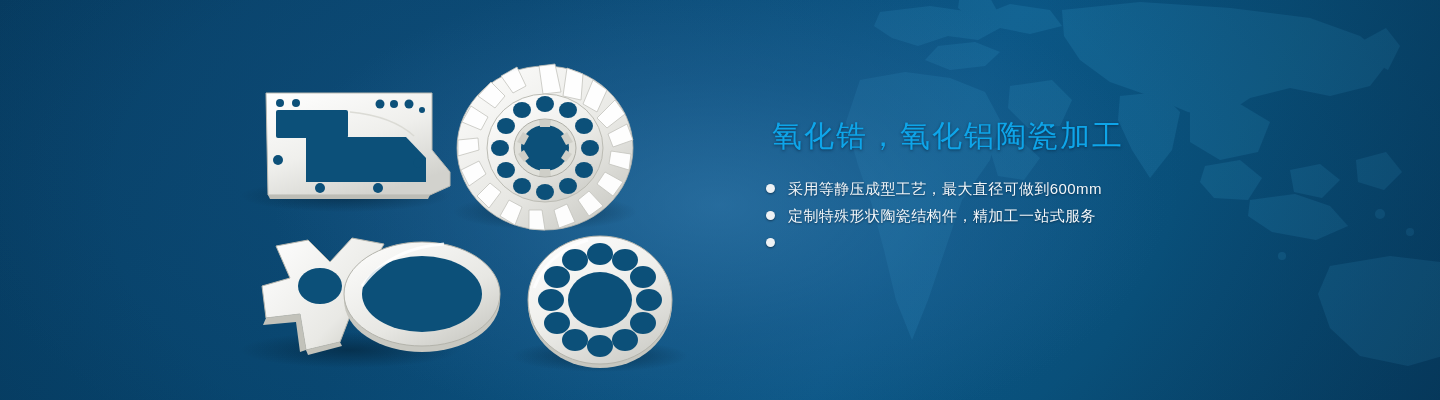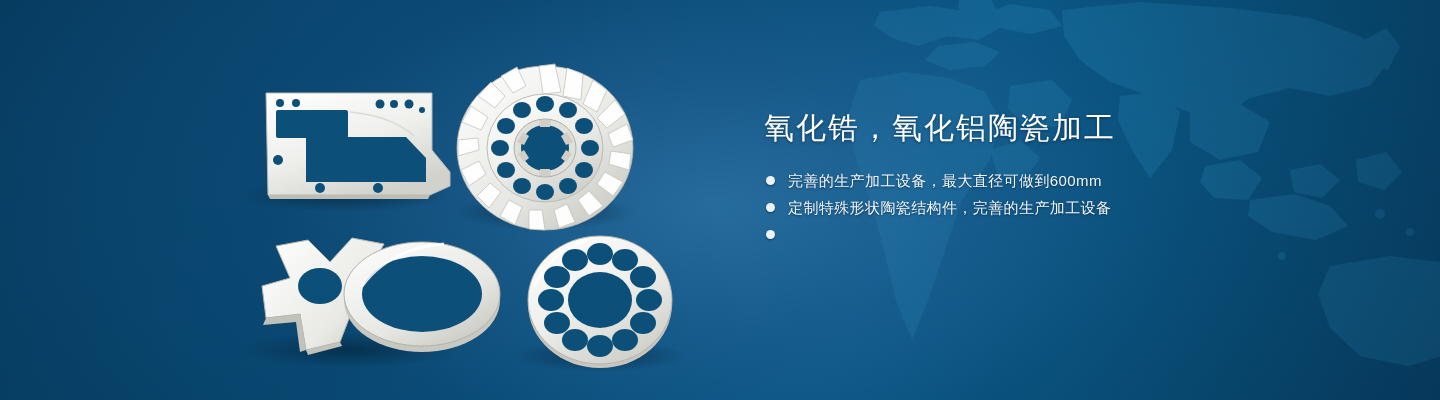--- a/index.html
+++ b/index.html
@@ -56,26 +56,26 @@
   .products svg { display: block; width: 100%; height: 100%; }
 
   
   .copy {
     position: absolute;
     left: 764px;
     top: 108px;
     width: 620px;
   }
   .headline {
-    margin: 0;
+    margin: 8px;
     font-size: 30px;
     line-height: 40px;
     font-weight: normal;
     letter-spacing: 2px;
-    color: #ffffff;
+    color: #0ea5e9;
     text-shadow: 0 1px 3px rgba(0,20,40,0.55);
     white-space: nowrap;
   }
   .bullets {
     list-style: none;
     margin: 22px 0 0 2px;
     padding: 0;
   }
   .bullet-item {
     display: flex;
@@ -296,25 +296,25 @@
       </g>
     </svg>
   </div>
 
   <div class="copy">
     <h1 class="headline">氧化锆，氧化铝陶瓷加工</h1>
 
     <ul class="bullets">
       <li class="bullet-item">
         <span class="bullet-dot"></span>
-        <span class="bullet-text">完善的生产加工设备，最大直径可做到600mm</span>
+        <span class="bullet-text">采用等静压成型工艺，最大直径可做到600mm</span>
       </li>
       <li class="bullet-item">
         <span class="bullet-dot"></span>
-        <span class="bullet-text">定制特殊形状陶瓷结构件，完善的生产加工设备</span>
+        <span class="bullet-text">定制特殊形状陶瓷结构件，精加工一站式服务</span>
       </li>
       <li class="bullet-item">
         <span class="bullet-dot"></span>
       </li>
     </ul>
   </div>
 
 </div>
 
 </body></html>

